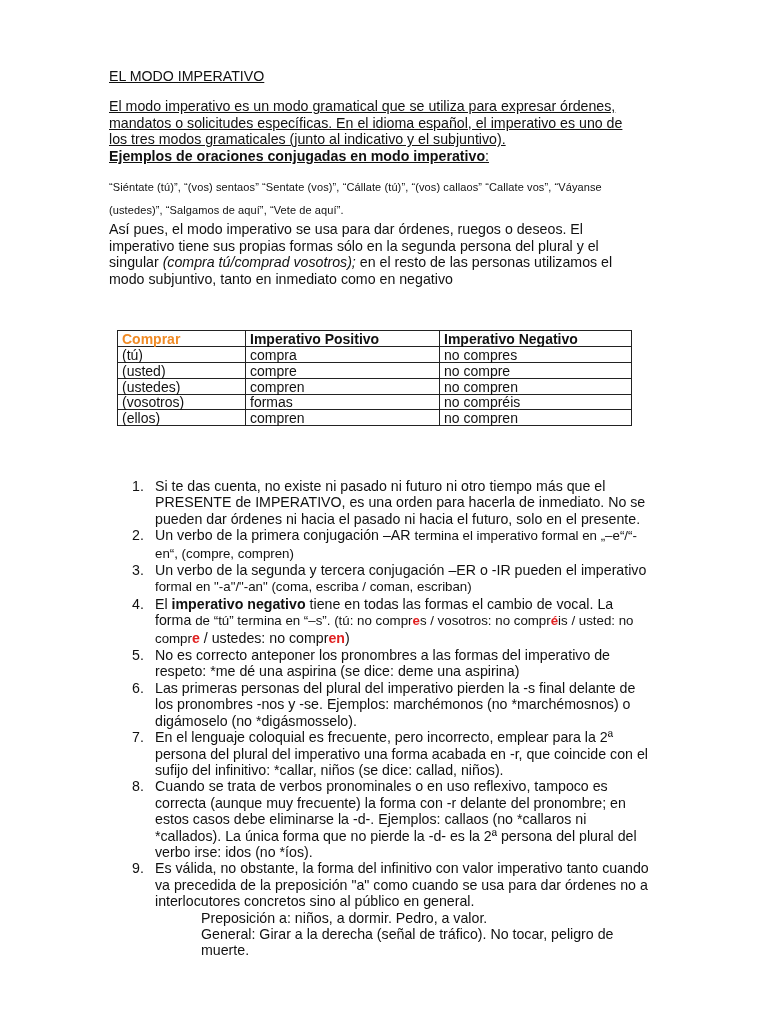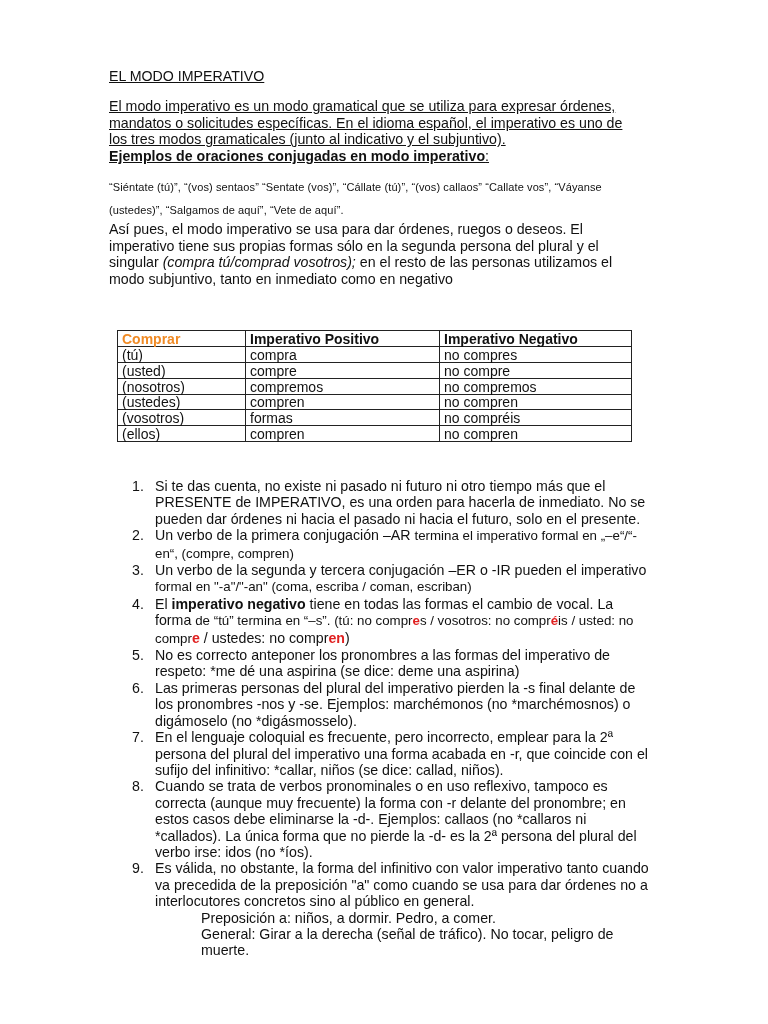--- a/index.html
+++ b/index.html
@@ -58,25 +58,20 @@
       <td>(tú)</td>
       <td>compra</td>
       <td>no compres</td>
     </tr>
     <tr>
       <td>(usted)</td>
       <td>compre</td>
       <td>no compre</td>
     </tr>
     <tr>
-      <td>(nosotros)</td>
-      <td>compremos</td>
-      <td>no compremos</td>
-    </tr>
-    <tr>
       <td>(ustedes)</td>
       <td>compren</td>
       <td>no compren</td>
     </tr>
     <tr>
       <td>(vosotros)</td>
       <td>formas</td>
       <td>no compréis</td>
     </tr>
     <tr>
@@ -117,19 +112,19 @@
       <span>En el lenguaje coloquial es frecuente, pero incorrecto, emplear para la 2ª persona del plural del imperativo una forma acabada en -r, que coincide con el sufijo del infinitivo: *callar, niños (se dice: callad, niños).</span>
     </li>
     <li>
       <span class="num">8.</span>
       <span>Cuando se trata de verbos pronominales o en uso reflexivo, tampoco es correcta (aunque muy frecuente) la forma con -r delante del pronombre; en estos casos debe eliminarse la -d-. Ejemplos: callaos (no *callaros ni *callados). La única forma que no pierde la -d- es la 2ª persona del plural del verbo irse: idos (no *íos).</span>
     </li>
     <li>
       <span class="num">9.</span>
       <span>Es válida, no obstante, la forma del infinitivo con valor imperativo tanto cuando va precedida de la preposición "a" como cuando se usa para dar órdenes no a interlocutores concretos sino al público en general.</span>
       <div class="subwrap">
-        <div>Preposición a: niños, a dormir. Pedro, a comer.</div>
+        <div>Preposición a: niños, a dormir. Pedro, a valor.</div>
         <div>General: Girar a la derecha (señal de tráfico). No tocar, peligro de muerte.</div>
       </div>
     </li>
   </ol>
 
 </div>
 
 </body></html>

